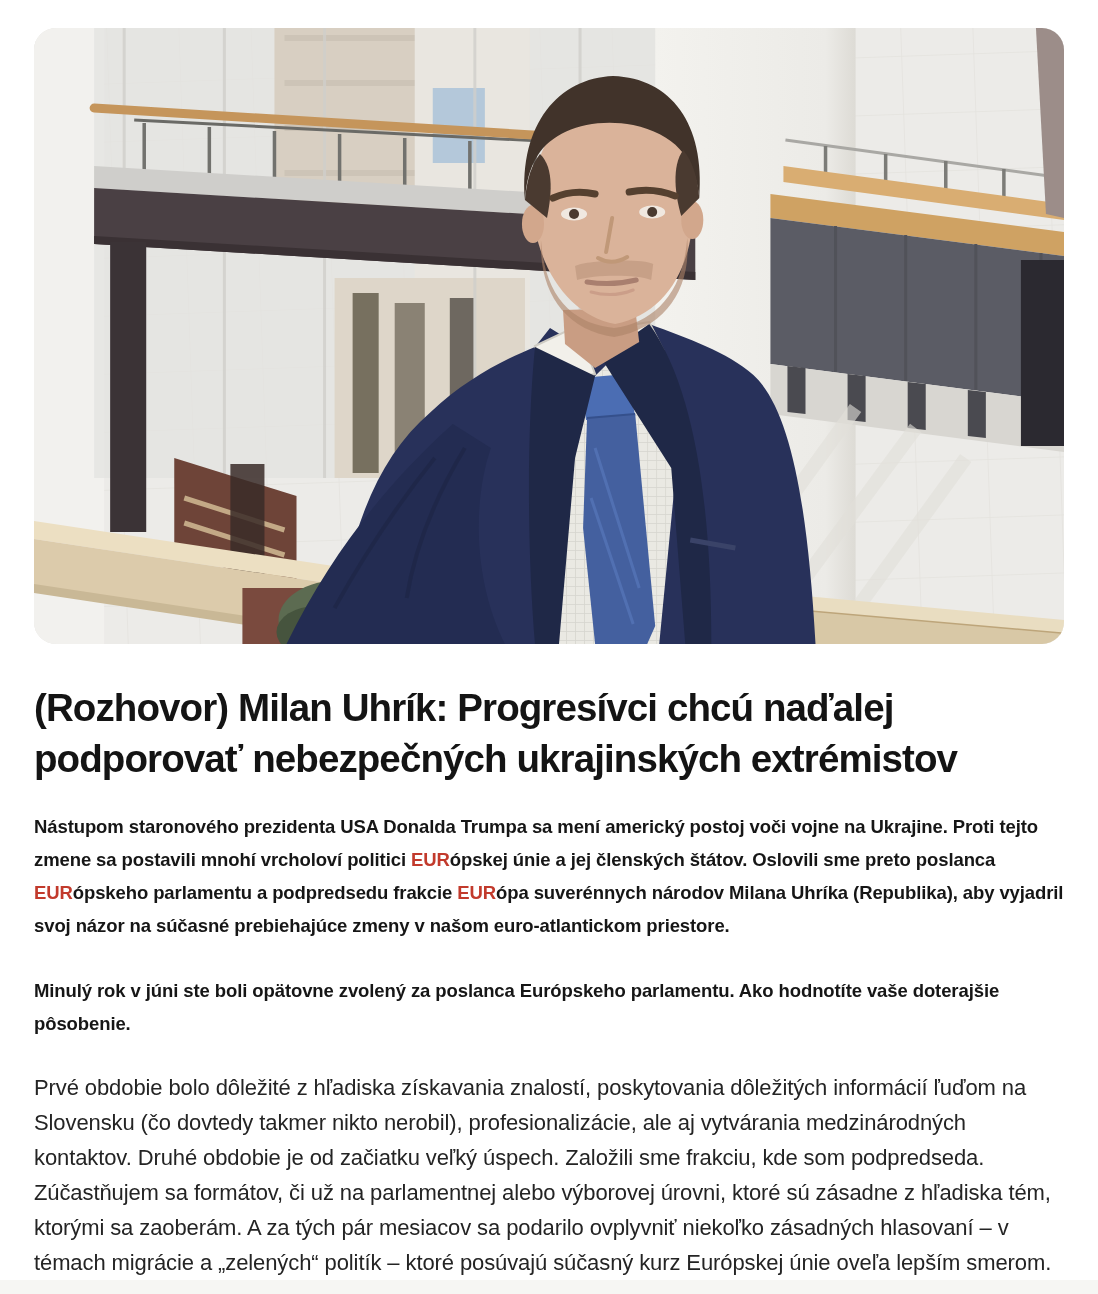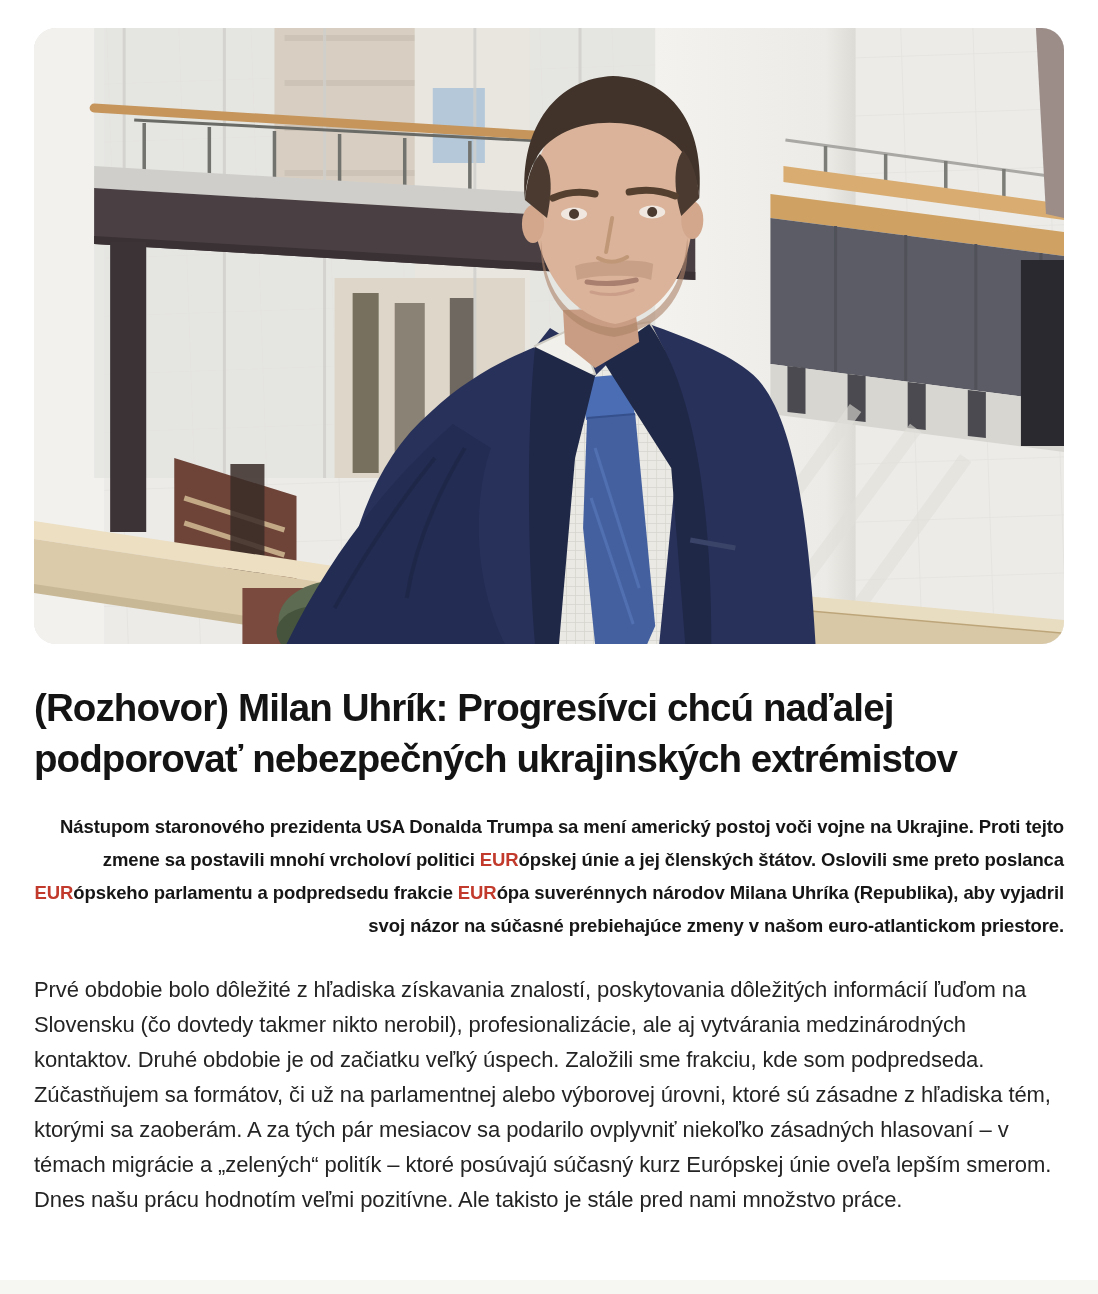--- a/index.html
+++ b/index.html
@@ -39,21 +39,20 @@
     width:1030px;
   }
   p.lead{
     margin-top:26px;
     font-size:18.5px;
     line-height:33px;
     font-weight:700;
     color:#161616;
     width:1030px;
     letter-spacing:-0.1px;
-    text-align:right;
   }
   p.lead .eur{color:var(--accent);}
   p.question{
     margin-top:32px;
     font-size:18.5px;
     line-height:33px;
     font-weight:700;
     color:#161616;
     width:1030px;
     letter-spacing:-0.1px;
@@ -198,19 +197,20 @@
         <path d="M577,190 L571,224 M563,230 Q577,238 592,229" stroke="#c09878" stroke-width="4" fill="none" stroke-linecap="round"></path>
         <path d="M552,254 Q577,258 601,252" stroke="#a97f6f" stroke-width="5" fill="none" stroke-linecap="round"></path>
         <path d="M556,264 Q578,270 598,262" stroke="#c79885" stroke-width="3" fill="none" stroke-linecap="round" opacity="0.8"></path>
       </svg>
     </div>
 
     <h1 class="headline">(Rozhovor) Milan Uhrík: Progresívci chcú naďalej podporovať nebezpečných ukrajinských extrémistov</h1>
 
     <p class="lead"><span>Nástupom staronového prezidenta USA Donalda Trumpa sa mení americký postoj voči vojne na Ukrajine. Proti tejto zmene sa postavili mnohí vrcholoví politici </span><span class="eur">EUR</span><span>ópskej únie a jej členských štátov. Oslovili sme preto poslanca </span><span class="eur">EUR</span><span>ópskeho parlamentu a podpredsedu frakcie </span><span class="eur">EUR</span><span>ópa suverénnych národov Milana Uhríka (Republika), aby vyjadril svoj názor na súčasné prebiehajúce zmeny v našom euro-atlantickom priestore.</span></p>
 
+    <p class="question">Minulý rok v júni ste boli opätovne zvolený za poslanca Európskeho parlamentu. Ako hodnotíte vaše doterajšie pôsobenie.</p>
 
     <p class="answer">Prvé obdobie bolo dôležité z hľadiska získavania znalostí, poskytovania dôležitých informácií ľuďom na Slovensku (čo dovtedy takmer nikto nerobil), profesionalizácie, ale aj vytvárania medzinárodných kontaktov. Druhé obdobie je od začiatku veľký úspech. Založili sme frakciu, kde som podpredseda. Zúčastňujem sa formátov, či už na parlamentnej alebo výborovej úrovni, ktoré sú zásadne z hľadiska tém, ktorými sa zaoberám. A za tých pár mesiacov sa podarilo ovplyvniť niekoľko zásadných hlasovaní – v témach migrácie a „zelených“ politík – ktoré posúvajú súčasný kurz Európskej únie oveľa lepším smerom. Dnes našu prácu hodnotím veľmi pozitívne. Ale takisto je stále pred nami množstvo práce.</p>
 
   </div>
 
   <div class="footer-strip"></div>
 </div>
 
 </body></html>

